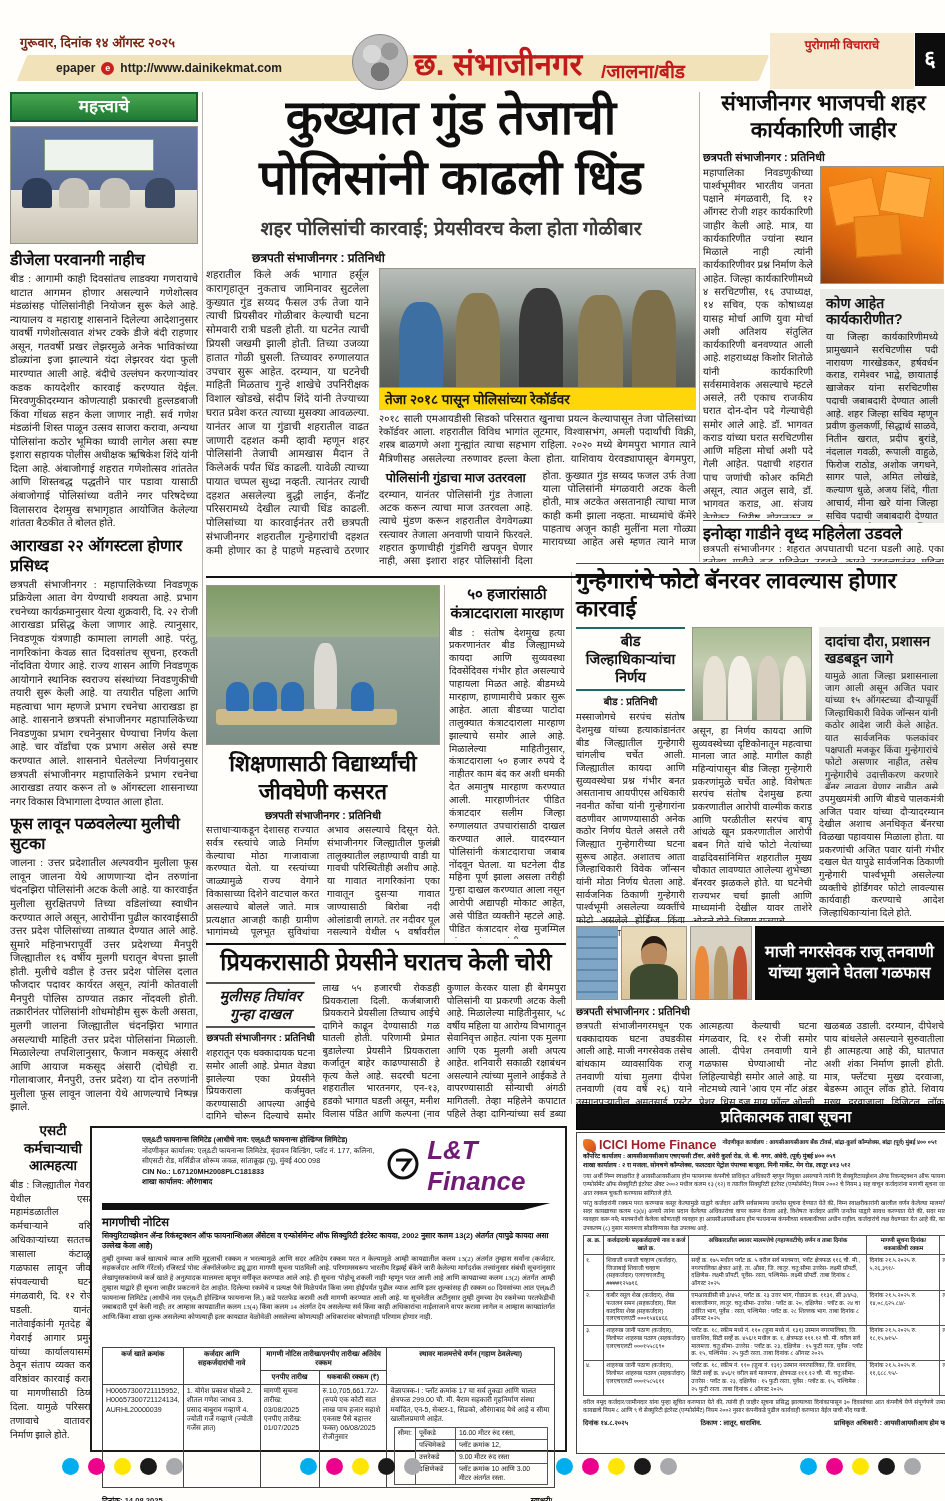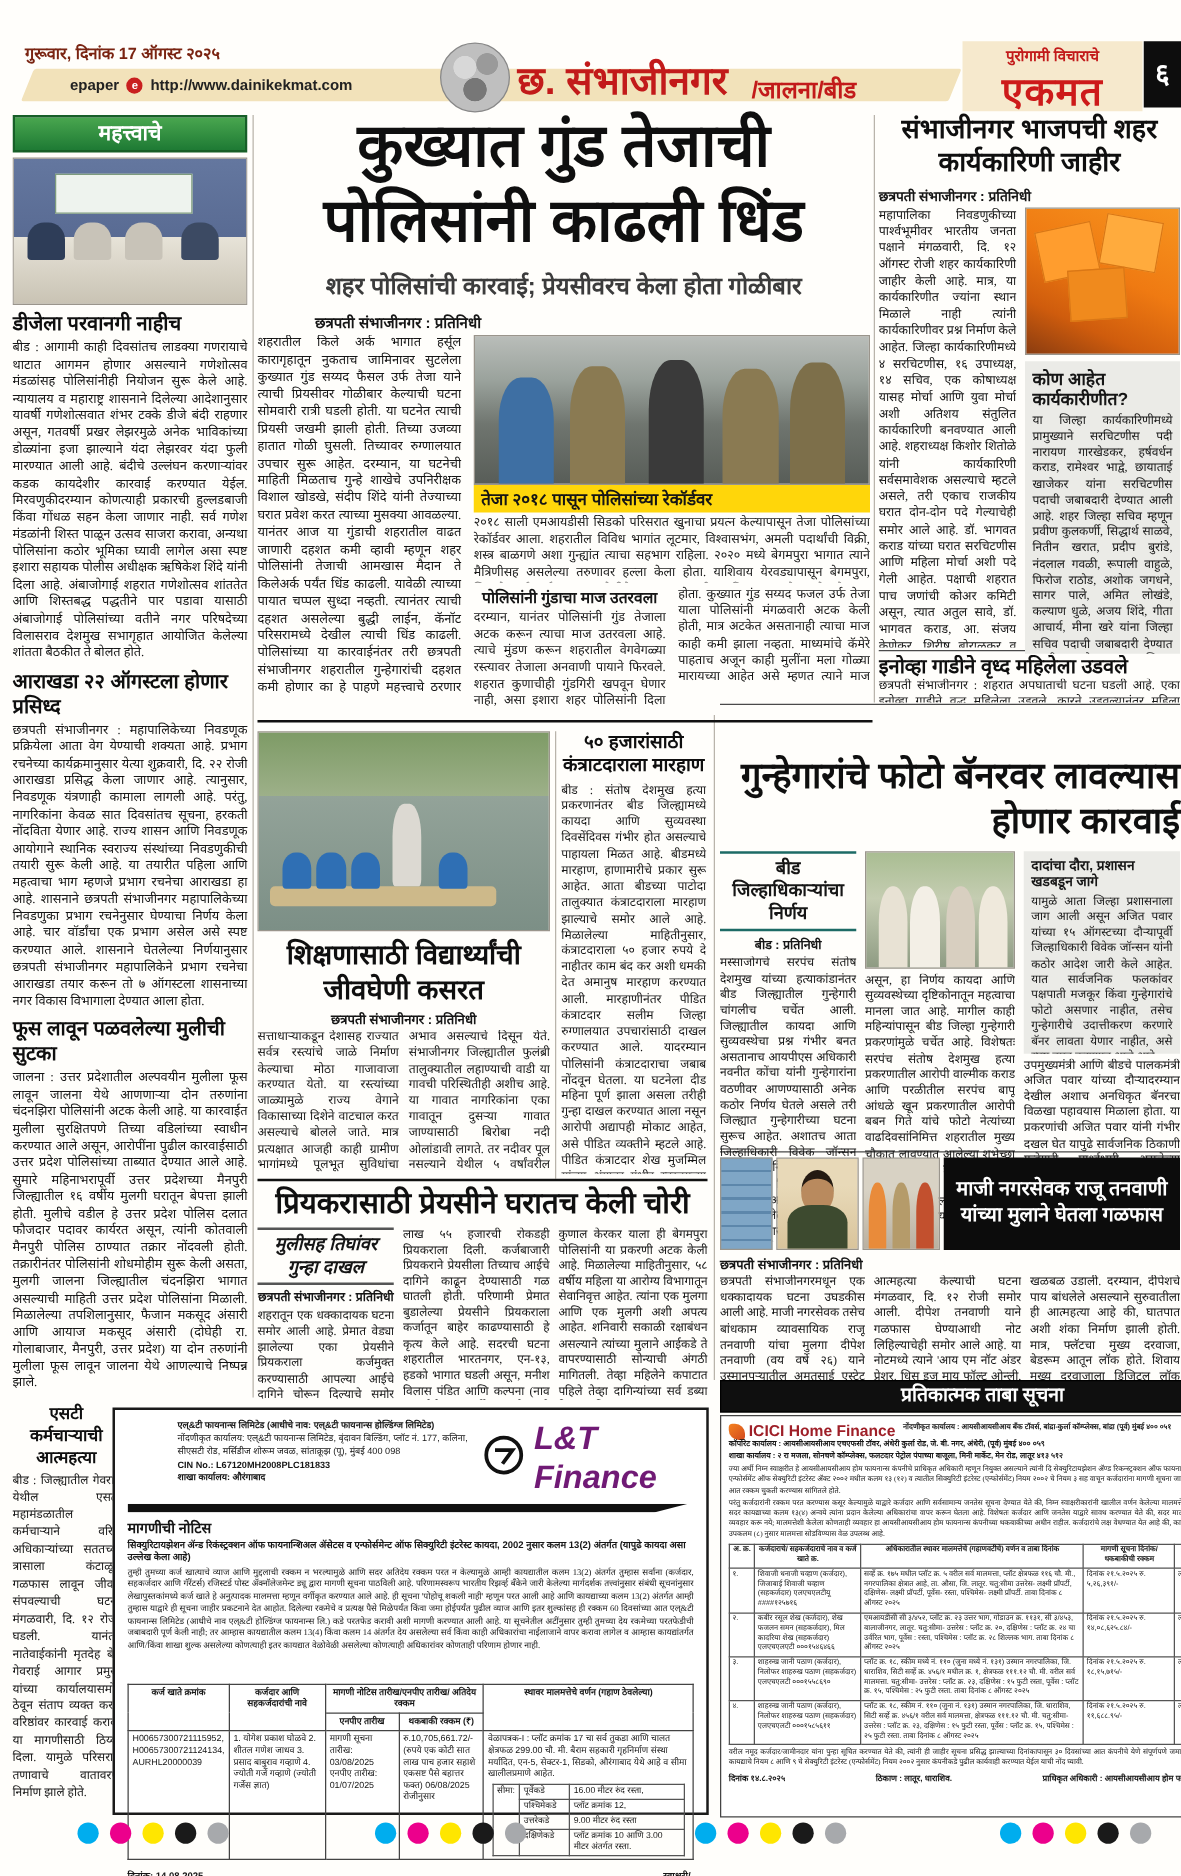--- a/index.html
+++ b/index.html
@@ -27,21 +27,21 @@
   .ed-sub{font-size:19px;font-weight:800;}
   .tagbox{background:#f6e9cd;text-align:center;padding-top:3px;}
   .tagline{font:800 12px "Liberation Sans",sans-serif;color:#c21a1a;}
   .brand{font:900 31px "Liberation Sans",sans-serif;color:#cd1a1a;letter-spacing:1px;margin-top:-2px;}
   .pagenum{background:#0d0d0d;color:#fff;font:700 22px/52px "Liberation Sans",sans-serif;text-align:center;}
   
   .sec-head{background:linear-gradient(#49a64f,#1e7a34);border:2px solid #175f28;color:#fff;
             font:800 17px/26px "Liberation Sans",sans-serif;text-align:center;}
   h1,h2,h3,h4{margin:0;font-family:"Liberation Sans",sans-serif;color:#0f0f0f;}
   .head-xl{font-size:48px;font-weight:900;line-height:1.26;text-align:center;}
-  .head-lg{font-size:29px;font-weight:900;line-height:1.25;text-align:right;margin-top:36px;}
+  .head-lg{font-size:22px;font-weight:900;line-height:1.25;text-align:left;}
   .head-md{font-size:22px;font-weight:900;line-height:1.25;text-align:center;}
   .head-sm{font-size:16px;font-weight:800;line-height:1.25;}
   .subhead{font:700 19px "Liberation Sans",sans-serif;color:#3c3c3c;text-align:center;margin-top:6px;}
   .byline{font:700 12px "Liberation Sans",sans-serif;}
   .body{font-size:10.2px;line-height:1.33;}
   .kicker{border-top:2px solid #1d6b66;border-bottom:2px solid #1d6b66;padding:3px 0;
           font:800 14.5px/1.25 "Liberation Sans",sans-serif;text-align:center;}
   .graybox{background:#ebebe7;padding:6px;}
   .graybox .gb-t{font:800 14px/1.2 "Liberation Sans",sans-serif;margin-bottom:3px;}
   .band{background:#ffd60a;color:#151515;font:800 13.5px "Liberation Sans",sans-serif;padding:2px 6px;}
@@ -103,36 +103,35 @@
   
   .dots{position:absolute;top:1458px;display:flex;gap:9px;}
   .dot{width:17px;height:17px;border-radius:50%;}
   .dc{background:#00adee}.dm{background:#ec008c}.dy{background:#ffe600}.dk{background:#1a1a1a}.dg{background:#a7a9ac}
 </style>
 </head>
 <body>
 
 <div id="page">
 
-  <div class="abs date" style="left:20px;top:33px;">गुरूवार, दिनांक 17 ऑगस्ट २०२५</div>
+  <div class="abs date" style="left:20px;top:33px;">गुरूवार, दिनांक १४ ऑगस्ट २०२५</div>
   <div class="abs ribbon" style="left:22px;top:55px;width:742px;height:26px;">
     <div class="ribbon-in">
       <span>epaper</span>
       <span class="eicon">e</span>
       <span>http://www.dainikekmat.com</span>
     </div>
   </div>
   <div class="abs logoc" style="left:352px;top:34px;"></div>
   <div class="abs edition" style="left:414px;top:42px;">
     <span class="ed-main">छ. संभाजीनगर</span>
     <span class="ed-sub">/जालना/बीड</span>
   </div>
   <div class="abs tagbox" style="left:770px;top:33px;width:144px;height:53px;">
     <div class="tagline">पुरोगामी विचाराचे</div>
-    <div class="brand">एकमत</div>
   </div>
   <div class="abs pagenum" style="left:915px;top:33px;width:30px;height:53px;">६</div>
 
   <div class="vline" style="left:202px;top:92px;height:1026px;"></div>
   <div class="vline" style="left:699px;top:92px;height:470px;"></div>
   <div class="vline" style="left:444px;top:585px;height:358px;"></div>
   <div class="vline" style="left:571px;top:572px;height:532px;"></div>
   <div class="hline bold" style="left:206px;top:576px;width:492px;"></div>
   <div class="hline" style="left:703px;top:520px;width:240px;"></div>
   <div class="hline" style="left:576px;top:563px;width:368px;"></div>
@@ -241,21 +240,21 @@
         <div class="photo ph-garland" style="width:118px;height:92px;">
           <div class="g" style="left:8%;background:#e8e2d4;"></div>
           <div class="g" style="left:30%;background:#f3efe6;"></div>
           <div class="g" style="left:54%;background:#d8cfc0;"></div>
           <div class="g" style="left:76%;background:#efe9dc;"></div>
         </div>
         <div class="ovh just" style="height:196px;font-size:9.6px;line-height:1.32;margin-top:4px;">असून, हा निर्णय कायदा आणि सुव्यवस्थेच्या दृष्टिकोनातून महत्वाचा मानला जात आहे. मागील काही महिन्यांपासून बीड जिल्हा गुन्हेगारी प्रकरणांमुळे चर्चेत आहे. विशेषतः सरपंच संतोष देशमुख हत्या प्रकरणातील आरोपी वाल्मीक कराड आणि परळीतील सरपंच बापू आंधळे खून प्रकरणातील आरोपी बबन गिते यांचे फोटो नेत्यांच्या वाढदिवसांनिमित्त शहरातील मुख्य चौकात लावण्यात आलेल्या शुभेच्छा बॅनरवर झळकले होते. या घटनेची राज्यभर चर्चा झाली आणि माध्यमांनी देखील यावर ताशेरे ओढले होते. शिवाय राज्याचे</div>
       </div>
       <div style="width:126px;">
         <div class="graybox ovh" style="height:150px;">
-          <div class="gb-t" style="font-size:11px;">दादांचा दौरा, प्रशासन खडबडून जागे</div>
+          <div class="gb-t" style="font-size:14px;">दादांचा दौरा, प्रशासन खडबडून जागे</div>
           <div class="just" style="font-size:9.4px;line-height:1.32;">यामुळे आता जिल्हा प्रशासनाला जाग आली असून अजित पवार यांच्या १५ ऑगस्टच्या दौऱ्यापूर्वी जिल्हाधिकारी विवेक जॉन्सन यांनी कठोर आदेश जारी केले आहेत. यात सार्वजनिक फलकांवर पक्षपाती मजकूर किंवा गुन्हेगारांचे फोटो असणार नाहीत, तसेच गुन्हेगारीचे उदात्तीकरण करणारे बॅनर लावता येणार नाहीत, असे स्पष्ट नमूद करण्यात आले आहे.</div>
         </div>
         <div class="ovh just" style="height:128px;font-size:9.6px;line-height:1.32;margin-top:4px;">उपमुख्यमंत्री आणि बीडचे पालकमंत्री अजित पवार यांच्या दौऱ्यादरम्यान देखील अशाच अनधिकृत बॅनरचा विळखा पहावयास मिळाला होता. या प्रकरणांची अजित पवार यांनी गंभीर दखल घेत यापुढे सार्वजनिक ठिकाणी गुन्हेगारी पार्श्वभूमी असलेल्या व्यक्तीचे होर्डिंगवर फोटो लावल्यास कार्यवाही करण्याचे आदेश जिल्हाधिकाऱ्यांना दिले होते.</div>
       </div>
     </div>
   </div>
 
   <div class="abs" style="left:206px;top:948px;width:360px;">
     <h1 style="font-size:23.5px;font-weight:900;text-align:center;line-height:1.2;">प्रियकरासाठी प्रेयसीने घरातच केली चोरी</h1>
     <div style="display:flex;gap:7px;margin-top:6px;">

